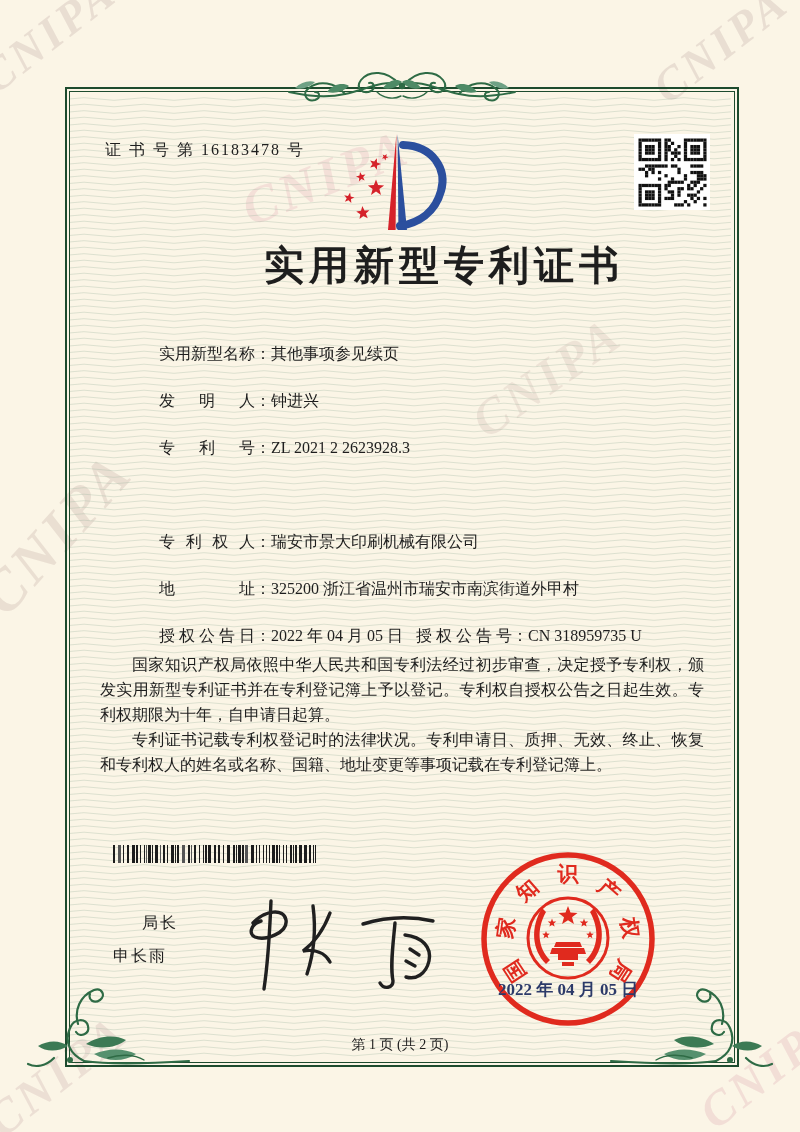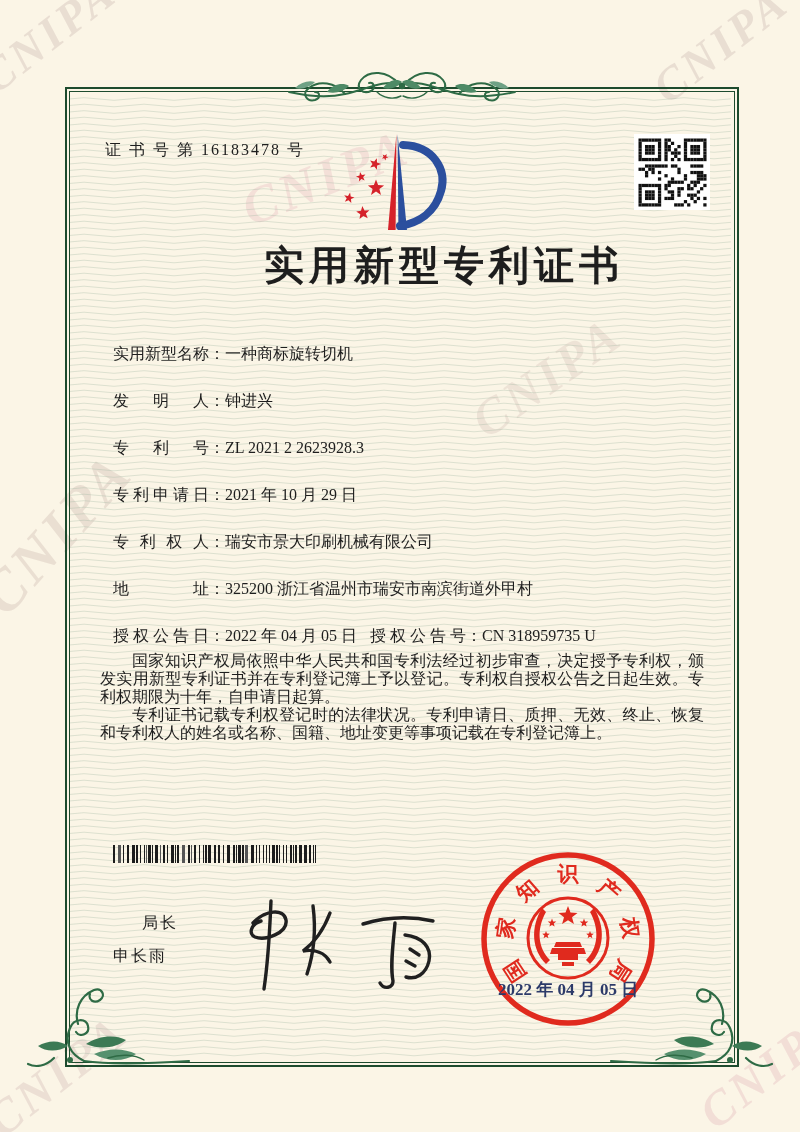--- a/index.html
+++ b/index.html
@@ -11,23 +11,23 @@
   #waves{position:absolute;left:69px;top:91px;z-index:0;}
   .frame-outer{position:absolute;left:65px;top:87px;width:670px;height:976px;
       border:2px solid #1d4b2e;z-index:1;}
   .frame-inner{position:absolute;left:2px;top:2px;right:2px;bottom:2px;border:1px solid #1d4b2e;}
   .deco{position:absolute;z-index:2;pointer-events:none;}
   .content{position:absolute;left:0;top:0;width:800px;height:1132px;z-index:3;}
   .cert-no{position:absolute;left:105px;top:140px;font-size:16px;letter-spacing:2px;}
   .title{position:absolute;left:0;top:238px;width:800px;text-align:center;
          font-size:40px;font-weight:bold;letter-spacing:5px;margin-left:44px;}
   .row{position:absolute;left:113px;font-size:16px;white-space:nowrap;}
-  .flabel{display:inline-block;width:96px;text-align:justify;text-align-last:justify;vertical-align:top;}
+  .flabel{display:inline-block;width:96px;text-align:justify;text-align-last:justify;vertical-align:top;margin-left:46px;}
   .g2{position:absolute;left:257px;top:0;white-space:nowrap;}
-  .paras{position:absolute;left:100px;top:652px;width:604px;font-size:16px;line-height:18px;
+  .paras{position:absolute;left:100px;top:652px;width:604px;font-size:16px;line-height:25px;
          text-align:justify;}
   .paras p{margin:0;text-indent:2em;}
   .sig-label{position:absolute;left:113px;font-size:16px;letter-spacing:2px;}
   #barcode{position:absolute;left:113px;top:845px;}
   #signature{position:absolute;left:235px;top:893px;}
   .seal{position:absolute;left:478px;top:850px;width:180px;height:178px;}
   .seal svg{position:absolute;left:0;top:0;}
   .seal-char{position:absolute;width:22px;height:22px;line-height:22px;text-align:center;
       font-size:21px;font-weight:bold;color:#e02a1e;}
   .seal-date{position:absolute;left:0;top:128px;width:180px;text-align:center;font-size:17px;
@@ -317,30 +317,27 @@
         <rect x="40.14" y="69.30" width="3.24" height="3.24" fill="#111"></rect>
         <rect x="43.38" y="69.30" width="3.24" height="3.24" fill="#111"></rect>
         <rect x="46.62" y="69.30" width="3.24" height="3.24" fill="#111"></rect>
         <rect x="53.10" y="69.30" width="3.24" height="3.24" fill="#111"></rect>
         <rect x="69.30" y="69.30" width="3.24" height="3.24" fill="#111"></rect>
       </svg>
 
     <div class="title">实用新型专利证书</div>
 
     <div class="row" style="top:344px;">
-      <span class="flabel">实用新型名称</span><span>：</span><span>一种商标旋转切机</span>
+      <span class="flabel">实用新型名称</span><span>：</span><span>其他事项参见续页</span>
     </div>
     <div class="row" style="top:391px;">
       <span class="flabel">发明人</span><span>：</span><span>钟进兴</span>
     </div>
     <div class="row" style="top:438px;">
       <span class="flabel">专利号</span><span>：</span><span>ZL 2021 2 2623928.3</span>
-    </div>
-    <div class="row" style="top:485px;">
-      <span class="flabel">专利申请日</span><span>：</span><span>2021 年 10 月 29 日</span>
     </div>
     <div class="row" style="top:532px;">
       <span class="flabel">专利权人</span><span>：</span><span>瑞安市景大印刷机械有限公司</span>
     </div>
     <div class="row" style="top:579px;">
       <span class="flabel">地址</span><span>：</span><span>325200 浙江省温州市瑞安市南滨街道外甲村</span>
     </div>
     <div class="row" style="top:626px;">
       <span class="flabel">授权公告日</span><span>：</span><span>2022 年 04 月 05 日</span>
       <span class="g2">
@@ -450,14 +447,15 @@
       <div class="seal-date">2022 年 04 月 05 日</div>
     <span class="seal-char" style="left: 26.2px; top: 110.3px; transform: rotate(-123deg);">国</span>
         <span class="seal-char" style="left: 16.6px; top: 67.2px; transform: rotate(-82deg);">家</span>
         <span class="seal-char" style="left: 37.7px; top: 28.5px; transform: rotate(-41deg);">知</span>
         <span class="seal-char" style="left: 79px; top: 13px; transform: rotate(0deg);">识</span>
         <span class="seal-char" style="left: 120.3px; top: 28.5px; transform: rotate(41deg);">产</span>
         <span class="seal-char" style="left: 141.4px; top: 67.2px; transform: rotate(82deg);">权</span>
         <span class="seal-char" style="left: 131.8px; top: 110.3px; transform: rotate(123deg);">局</span>
       </div>
 
+    <div class="page-info">第 1 页 (共 2 页)</div>
   </div>
 </div>
 
 </body></html>

